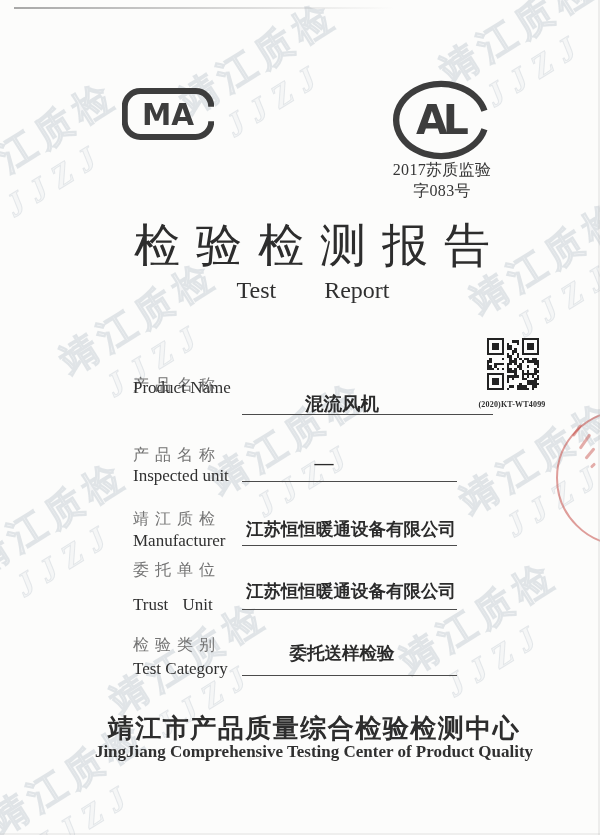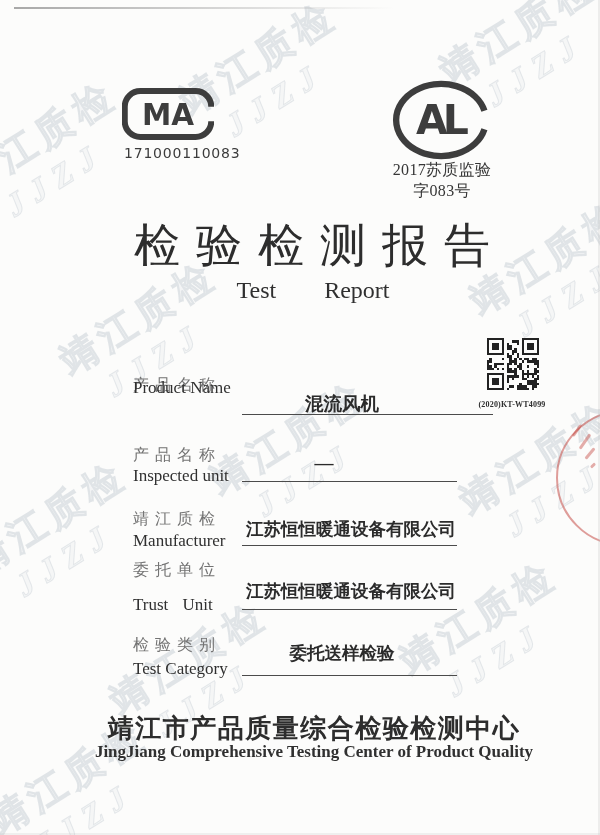--- a/index.html
+++ b/index.html
@@ -128,21 +128,20 @@
         <span class="wm-latin">JJZJ</span>
       </div>
     </div>
 
   <div class="content">
 
     <svg class="abs cma-svg" viewBox="0 0 100 56">
       <path d="M 97 20 A 17 17 0 0 0 80 3 L 20 3 A 17 17 0 0 0 3 20 L 3 36 A 17 17 0 0 0 20 53 L 80 53 A 17 17 0 0 0 97 36" fill="none" stroke="#3d3d3d" stroke-width="6.5"></path>
       <text x="50" y="40" text-anchor="middle" font-size="32" font-weight="bold" fill="#3d3d3d">MA</text>
     </svg>
-    <div class="abs cma-num">171000110083</div>
 
     <svg class="abs cal-svg" viewBox="0 0 100 82">
       <path d="M 94.5 31.6 A 46 37 0 1 0 94.5 50.4" fill="none" stroke="#3d3d3d" stroke-width="6.5"></path>
       <text x="49" y="55" text-anchor="middle" font-size="42" font-weight="bold" letter-spacing="-5" fill="#3d3d3d">AL</text>
     </svg>
     <div class="abs cal-num">2017苏质监验字083号</div>
 
     <div class="abs title-zh">检验检测报告</div>
     <div class="abs title-en">Test Report</div>
 

